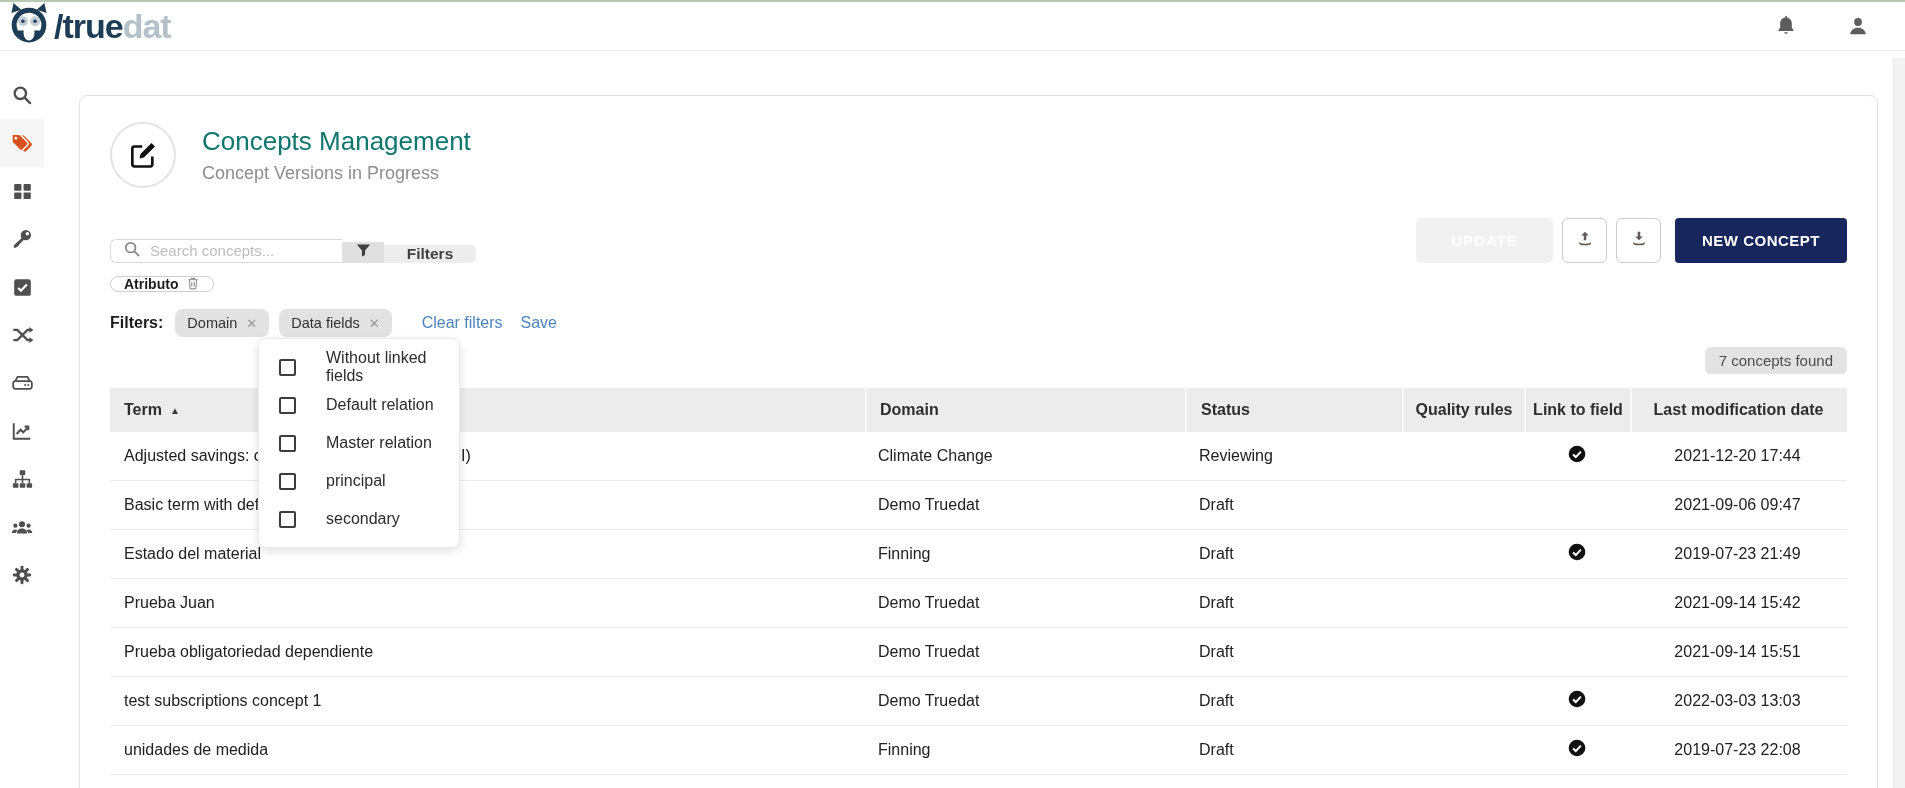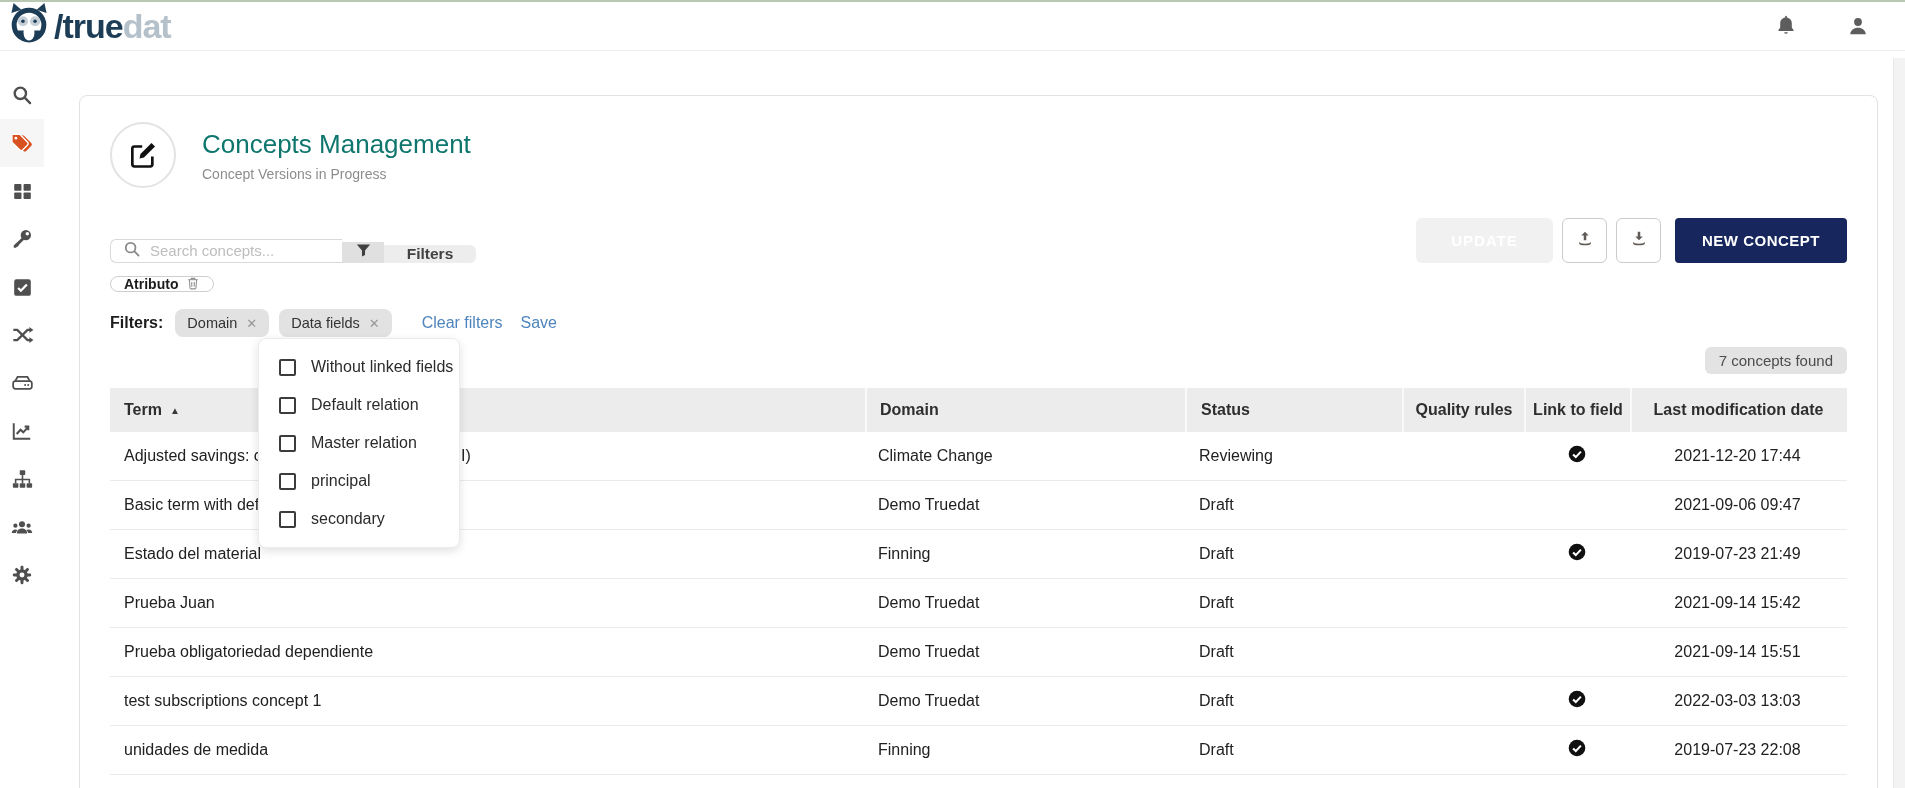--- a/index.html
+++ b/index.html
@@ -28,21 +28,21 @@
   
   .scroll-strip{position:absolute;right:0;top:58px;bottom:0;width:12px;background:#f3f3f3;border-left:1px solid #e8e8e8;}
   
   .card{position:absolute;left:79px;top:95px;width:1799px;height:800px;background:#fff;
     border:1px solid #e2e2e2;border-radius:8px;padding:0 30px;}
   
   .page-header{margin-top:26px;display:flex;align-items:center;gap:26px;}
   .page-icon-circle{width:66px;height:66px;border:2px solid #e3e3e3;border-radius:50%;
     display:flex;align-items:center;justify-content:center;flex:0 0 66px;}
   .page-title{font-size:26px;font-weight:400;color:#0f766e;}
-  .page-subtitle{font-size:14px;color:#8d8d8d;margin-top:6px;}
+  .page-subtitle{font-size:18px;color:#8d8d8d;margin-top:6px;}
   
   .toolbar{margin-top:30px;display:flex;align-items:center;}
   .search-group{display:flex;height:44px;align-items:flex-end;}
   .search-box{width:232px;background:#fff;border:1px solid #d9d9d9;border-right:none;
     border-radius:6px 0 0 6px;display:flex;align-items:center;padding-left:12px;gap:9px;}
   .search-box input{border:none;outline:none;font-size:15px;width:170px;color:#444;
     font-family:"Liberation Sans","DejaVu Sans",sans-serif;}
   .search-box input::placeholder{color:#bdbdbd;}
   .funnel-btn{width:42px;background:#e0e0e0;display:flex;align-items:center;justify-content:center;cursor:pointer;}
   .filters-btn{width:92px;background:#ededed;border-radius:0 6px 6px 0;display:flex;align-items:center;
@@ -87,21 +87,21 @@
   .col-link{flex:0 0 106px;justify-content:center;display:flex;align-items:center;}
   .col-date{flex:0 0 215px;justify-content:center;display:flex;align-items:center;}
   .sort-arrow{font-size:10px;color:#3a3a3a;margin-left:8px;}
   
   .dropdown{position:absolute;left:178px;top:242px;width:202px;background:#fff;
     border:1px solid #ececec;border-radius:8px;box-shadow:0 3px 10px rgba(0,0,0,.12);
     padding:9px 0;z-index:5;}
   .dd-option{height:38px;display:flex;align-items:center;gap:15px;padding-left:20px;cursor:pointer;}
   .dd-option input{appearance:none;-webkit-appearance:none;width:17px;height:17px;border:2px solid #3c3c3c;
     border-radius:2px;background:#fff;margin:0;cursor:pointer;flex:0 0 17px;}
-  .dd-option span{font-size:16px;color:#2b2b2b;}
+  .dd-option span{font-size:16px;color:#2b2b2b;margin-left:15px;}
 </style>
 </head>
 <body>
 
 <div class="topbar">
   <div class="logo">
     <span>
       <svg width="42" height="44" viewBox="0 0 36 40">
         <polygon points="4,1 11,7 2,10" fill="#1d3d56"></polygon>
         <polygon points="32,1 25,7 34,10" fill="#1d3d56"></polygon>

